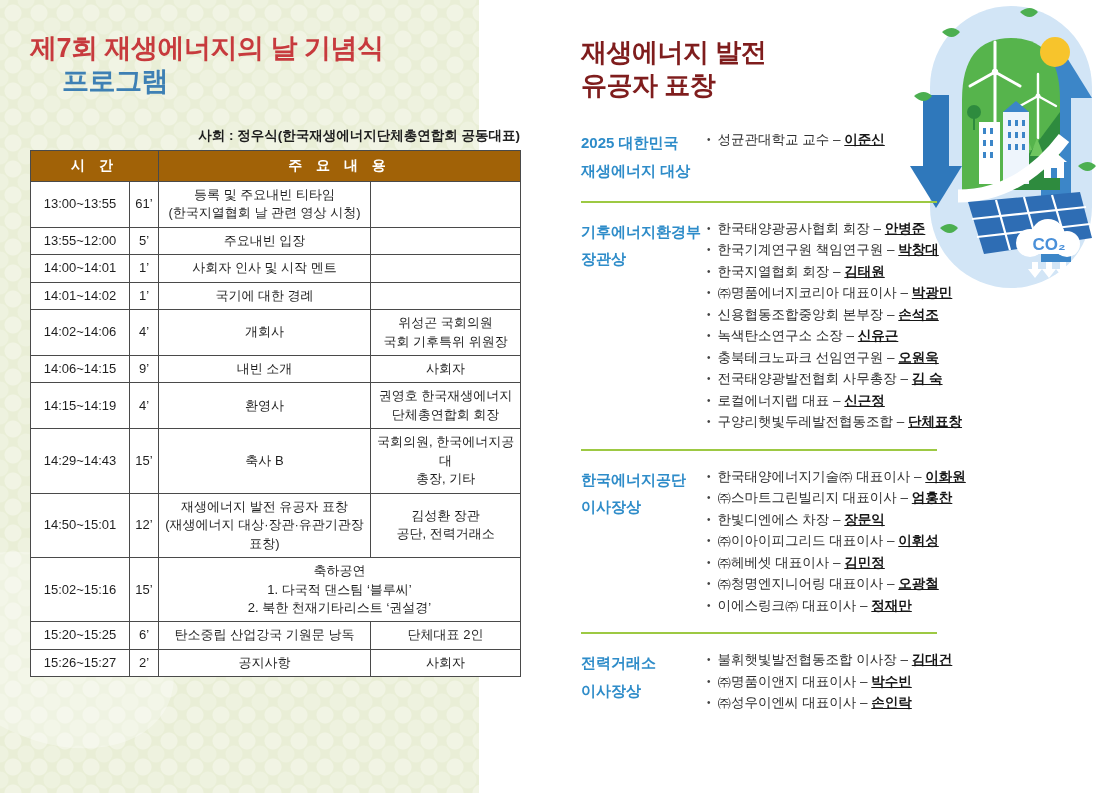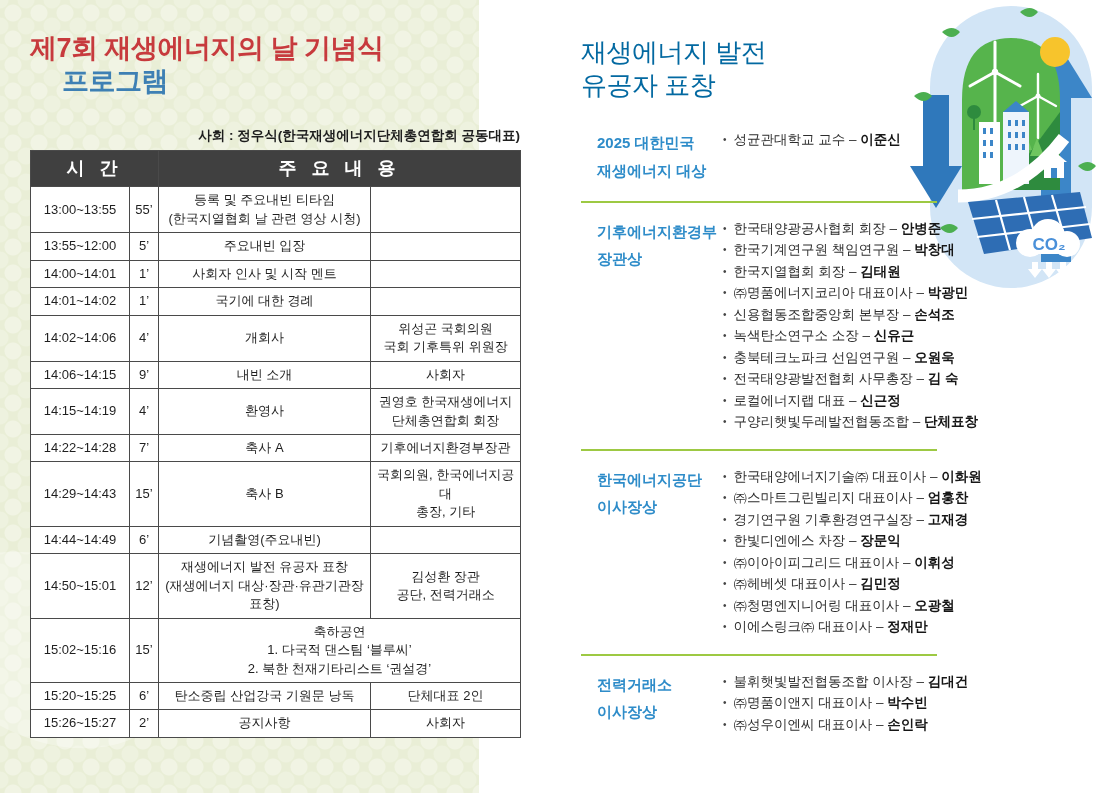--- a/index.html
+++ b/index.html
@@ -29,42 +29,42 @@
   table.program { width:490px; margin-top:5px; border-collapse:collapse; table-layout:fixed; background:#fff; position:relative; }
   table.program col.c-time { width:99px; }
   table.program col.c-dur  { width:29px; }
   table.program col.c-main { width:212px; }
   table.program col.c-note { width:150px; }
   table.program th, table.program td {
     border:1px solid #4a4a4a; text-align:center; vertical-align:middle;
     font-size:13px; line-height:1.42; padding:4px 3px; white-space:pre-line; color:#1f1f1f;
   }
   table.program th {
-    background:#404040; color:#fff; font-weight:800; font-size:18px;
+    background:#a16207; color:#fff; font-weight:800; font-size:14px;
     letter-spacing:5px; padding:5px 0;
   }
   td.cell-time { border-right:1px dotted #8a8a8a; font-size:13px; }
   td.cell-dur  { border-left:1px dotted #8a8a8a; }
   
   .page-right {
     position:absolute; left:553px; top:0; width:543px; height:793px; background:#fff;
     padding:36px 0 0 28px;
   }
   .right-content { position:relative; z-index:2; }
-  .right-title { font-size:26px; line-height:1.27; font-weight:400; color:#0369a1; letter-spacing:-0.5px; }
+  .right-title { font-size:26px; line-height:1.27; font-weight:700; color:#7f1d1d; letter-spacing:-0.5px; }
   .right-title span { display:block; }
   .sections { margin-top:26px; width:360px; }
   .sec-divider { border-top:2px solid #9dc943; width:356px; margin:16px 0 14px 0; }
-  .section { display:flex; margin-bottom:10px;margin-left:16px; }
+  .section { display:flex; margin-bottom:10px; }
   .sec-label { width:126px; flex:0 0 126px; color:#2e8cc9; font-weight:800; font-size:15px; line-height:1.85; padding-top:1px; }
   .sec-items { flex:1; padding-top:1px; }
   .award-item { font-size:13.5px; line-height:21.5px; color:#2d2d2d; white-space:nowrap; }
   .award-item .bullet { font-size:10px; color:#444; margin-right:7px; vertical-align:1px; }
   .award-item .dash { white-space:pre; }
-  .award-item .name { font-weight:800; color:#161616; }
+  .award-item .name { font-weight:800; color:#161616;text-decoration:underline; }
   
   .illustration { position:absolute; left:344px; top:0; width:210px; height:300px; z-index:1; }
 </style>
 </head>
 <body>
 
 <div class="page-left">
   <div class="blob blob1"></div>
   <div class="blob blob2"></div>
 
@@ -84,21 +84,21 @@
     </colgroup>
     <thead>
       <tr>
         <th colspan="2">시 간</th>
         <th colspan="2">주 요 내 용</th>
       </tr>
     </thead>
     <tbody>
         <tr class="prog-row">
           <td class="cell-time">13:00~13:55</td>
-          <td class="cell-dur">55’</td>
+          <td class="cell-dur">61’</td>
           <td class="cell-content">등록 및 주요내빈 티타임
 (한국지열협회 날 관련 영상 시청)</td>
           <td class="cell-note"></td>
         </tr>
         <tr class="prog-row">
           <td class="cell-time">13:55~12:00</td>
           <td class="cell-dur">5’</td>
           <td class="cell-content">주요내빈 입장</td>
           <td class="cell-note"></td>
         </tr>
@@ -128,37 +128,25 @@
           <td class="cell-note">사회자</td>
         </tr>
         <tr class="prog-row">
           <td class="cell-time">14:15~14:19</td>
           <td class="cell-dur">4’</td>
           <td class="cell-content">환영사</td>
           <td class="cell-note">권영호 한국재생에너지
 단체총연합회 회장</td>
         </tr>
         <tr class="prog-row">
-          <td class="cell-time">14:22~14:28</td>
-          <td class="cell-dur">7’</td>
-          <td class="cell-content">축사 A</td>
-          <td class="cell-note">기후에너지환경부장관</td>
-        </tr>
-        <tr class="prog-row">
           <td class="cell-time">14:29~14:43</td>
           <td class="cell-dur">15’</td>
           <td class="cell-content">축사 B</td>
           <td class="cell-note">국회의원, 한국에너지공대
 총장, 기타</td>
-        </tr>
-        <tr class="prog-row">
-          <td class="cell-time">14:44~14:49</td>
-          <td class="cell-dur">6’</td>
-          <td class="cell-content">기념촬영(주요내빈)</td>
-          <td class="cell-note"></td>
         </tr>
         <tr class="prog-row">
           <td class="cell-time">14:50~15:01</td>
           <td class="cell-dur">12’</td>
           <td class="cell-content">재생에너지 발전 유공자 표창
 (재생에너지 대상·장관·유관기관장 표창)</td>
           <td class="cell-note">김성환 장관
 공단, 전력거래소</td>
         </tr>
         <tr class="prog-row">
@@ -327,21 +315,20 @@
         </div>
         <div class="sec-divider"></div>
         <div class="section">
           <div class="sec-label">
             <div class="sec-label-line">한국에너지공단</div>
             <div class="sec-label-line">이사장상</div>
           </div>
           <div class="sec-items">
             <div class="award-item"><span class="bullet">•</span><span class="org">한국태양에너지기술㈜ 대표이사</span><span class="dash"> – </span><span class="name">이화원</span></div>
             <div class="award-item"><span class="bullet">•</span><span class="org">㈜스마트그린빌리지 대표이사</span><span class="dash"> – </span><span class="name">엄홍찬</span></div>
-            <div class="award-item"><span class="bullet">•</span><span class="org">경기연구원 기후환경연구실장</span><span class="dash"> – </span><span class="name">고재경</span></div>
             <div class="award-item"><span class="bullet">•</span><span class="org">한빛디엔에스 차장</span><span class="dash"> – </span><span class="name">장문익</span></div>
             <div class="award-item"><span class="bullet">•</span><span class="org">㈜이아이피그리드 대표이사</span><span class="dash"> – </span><span class="name">이휘성</span></div>
             <div class="award-item"><span class="bullet">•</span><span class="org">㈜헤베셋 대표이사</span><span class="dash"> – </span><span class="name">김민정</span></div>
             <div class="award-item"><span class="bullet">•</span><span class="org">㈜청명엔지니어링 대표이사</span><span class="dash"> – </span><span class="name">오광철</span></div>
             <div class="award-item"><span class="bullet">•</span><span class="org">이에스링크㈜ 대표이사</span><span class="dash"> – </span><span class="name">정재만</span></div>
           </div>
         </div>
         <div class="sec-divider"></div>
         <div class="section">
           <div class="sec-label">

